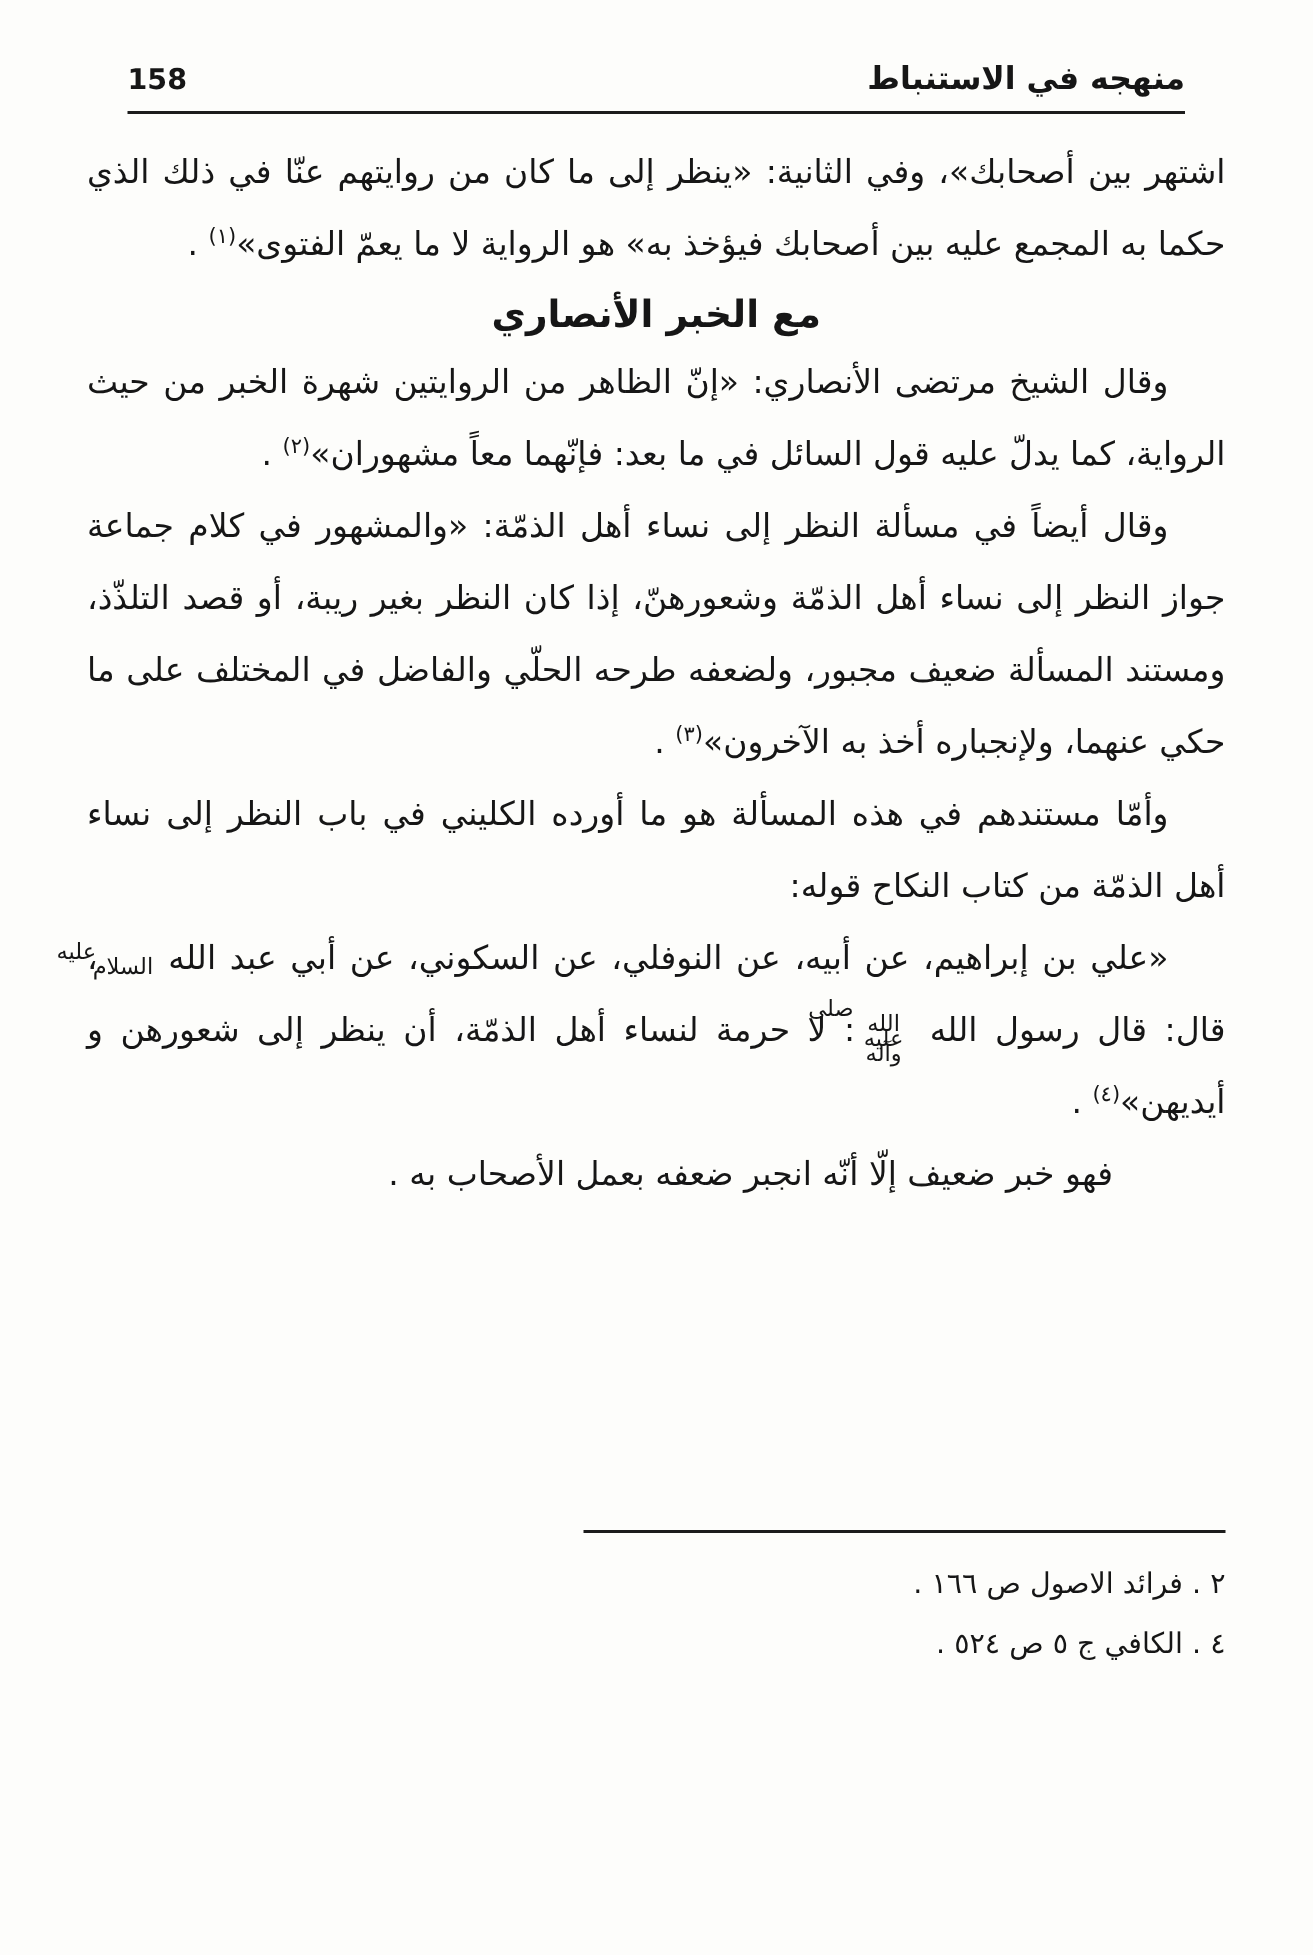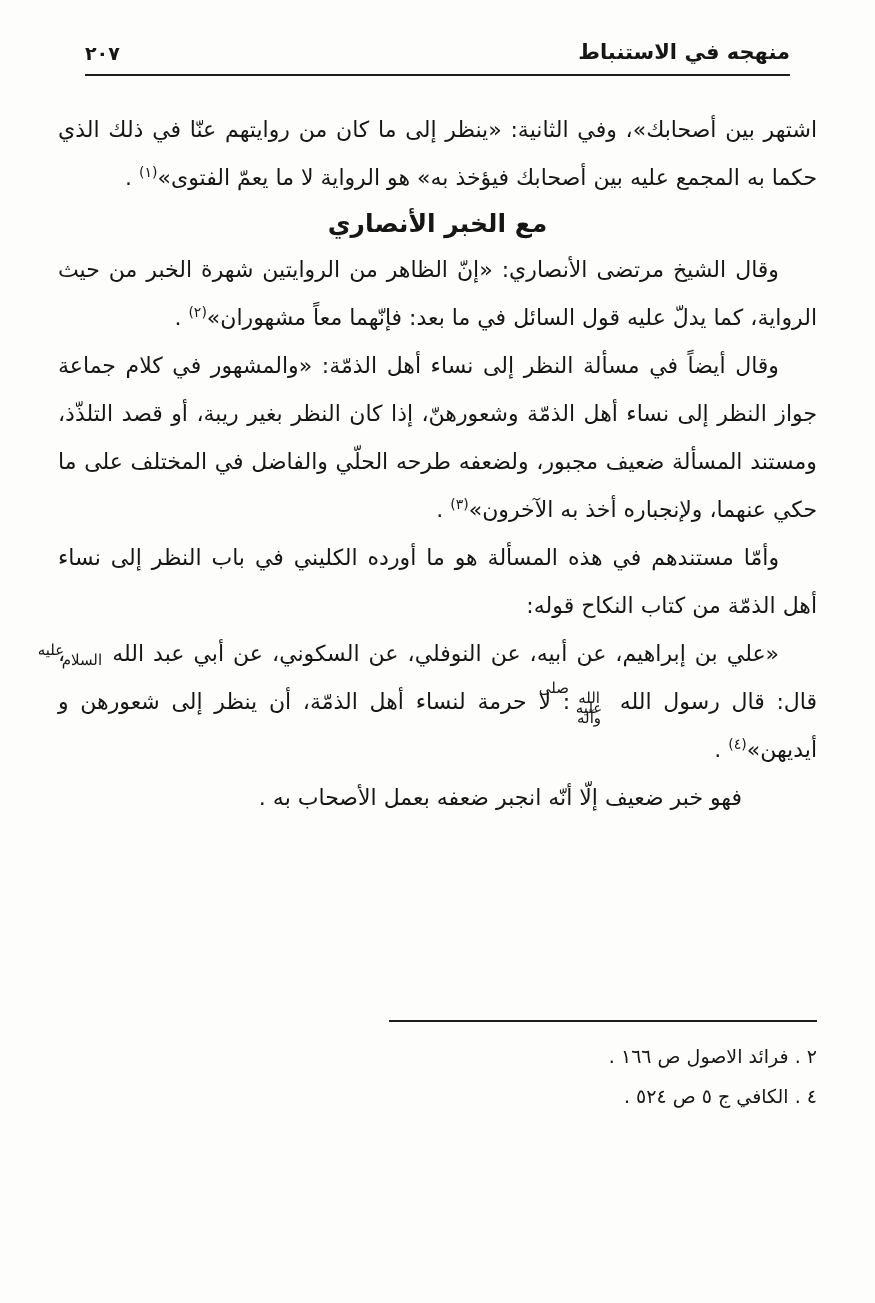--- a/index.html
+++ b/index.html
@@ -35,21 +35,21 @@
   }
   .page-number {
     font-size: 19px;
     font-weight: bold;
     line-height: 1.2;
   }
 
   
   .body-text {
     position: absolute;
-    top: 106px;
+    top: 92px;
     right: 58px;
     left: 58px;
     font-size: 22px;
     line-height: 48px;
     text-align: justify;
   }
   .body-text p { margin: 0; }
   .para-indent { text-indent: 38px; }
   .section-heading {
     text-align: center;
@@ -98,21 +98,21 @@
     text-indent: -34px;
   }
 </style>
 </head>
 <body>
 
 <div class="page">
 
   <div class="header">
     <div class="header-title">منهجه في الاستنباط</div>
-    <div class="page-number">٢٠٧</div>
+    <div class="page-number">158</div>
   </div>
 
   <div class="body-text">
 
     <p><span>اشتهر بين أصحابك»، وفي الثانية: «ينظر إلى ما كان من روايتهم عنّا في ذلك الذي حكما به المجمع عليه بين أصحابك فيؤخذ به» هو الرواية لا ما يعمّ الفتوى»</span><sup class="ref">(١)</sup><span> .</span></p>
 
     <p class="section-heading">مع الخبر الأنصاري</p>
 
     <p class="para-indent"><span>وقال الشيخ مرتضى الأنصاري: «إنّ الظاهر من الروايتين شهرة الخبر من حيث الرواية، كما يدلّ عليه قول السائل في ما بعد: فإنّهما معاً مشهوران»</span><sup class="ref">(٢)</sup><span> .</span></p>
 

